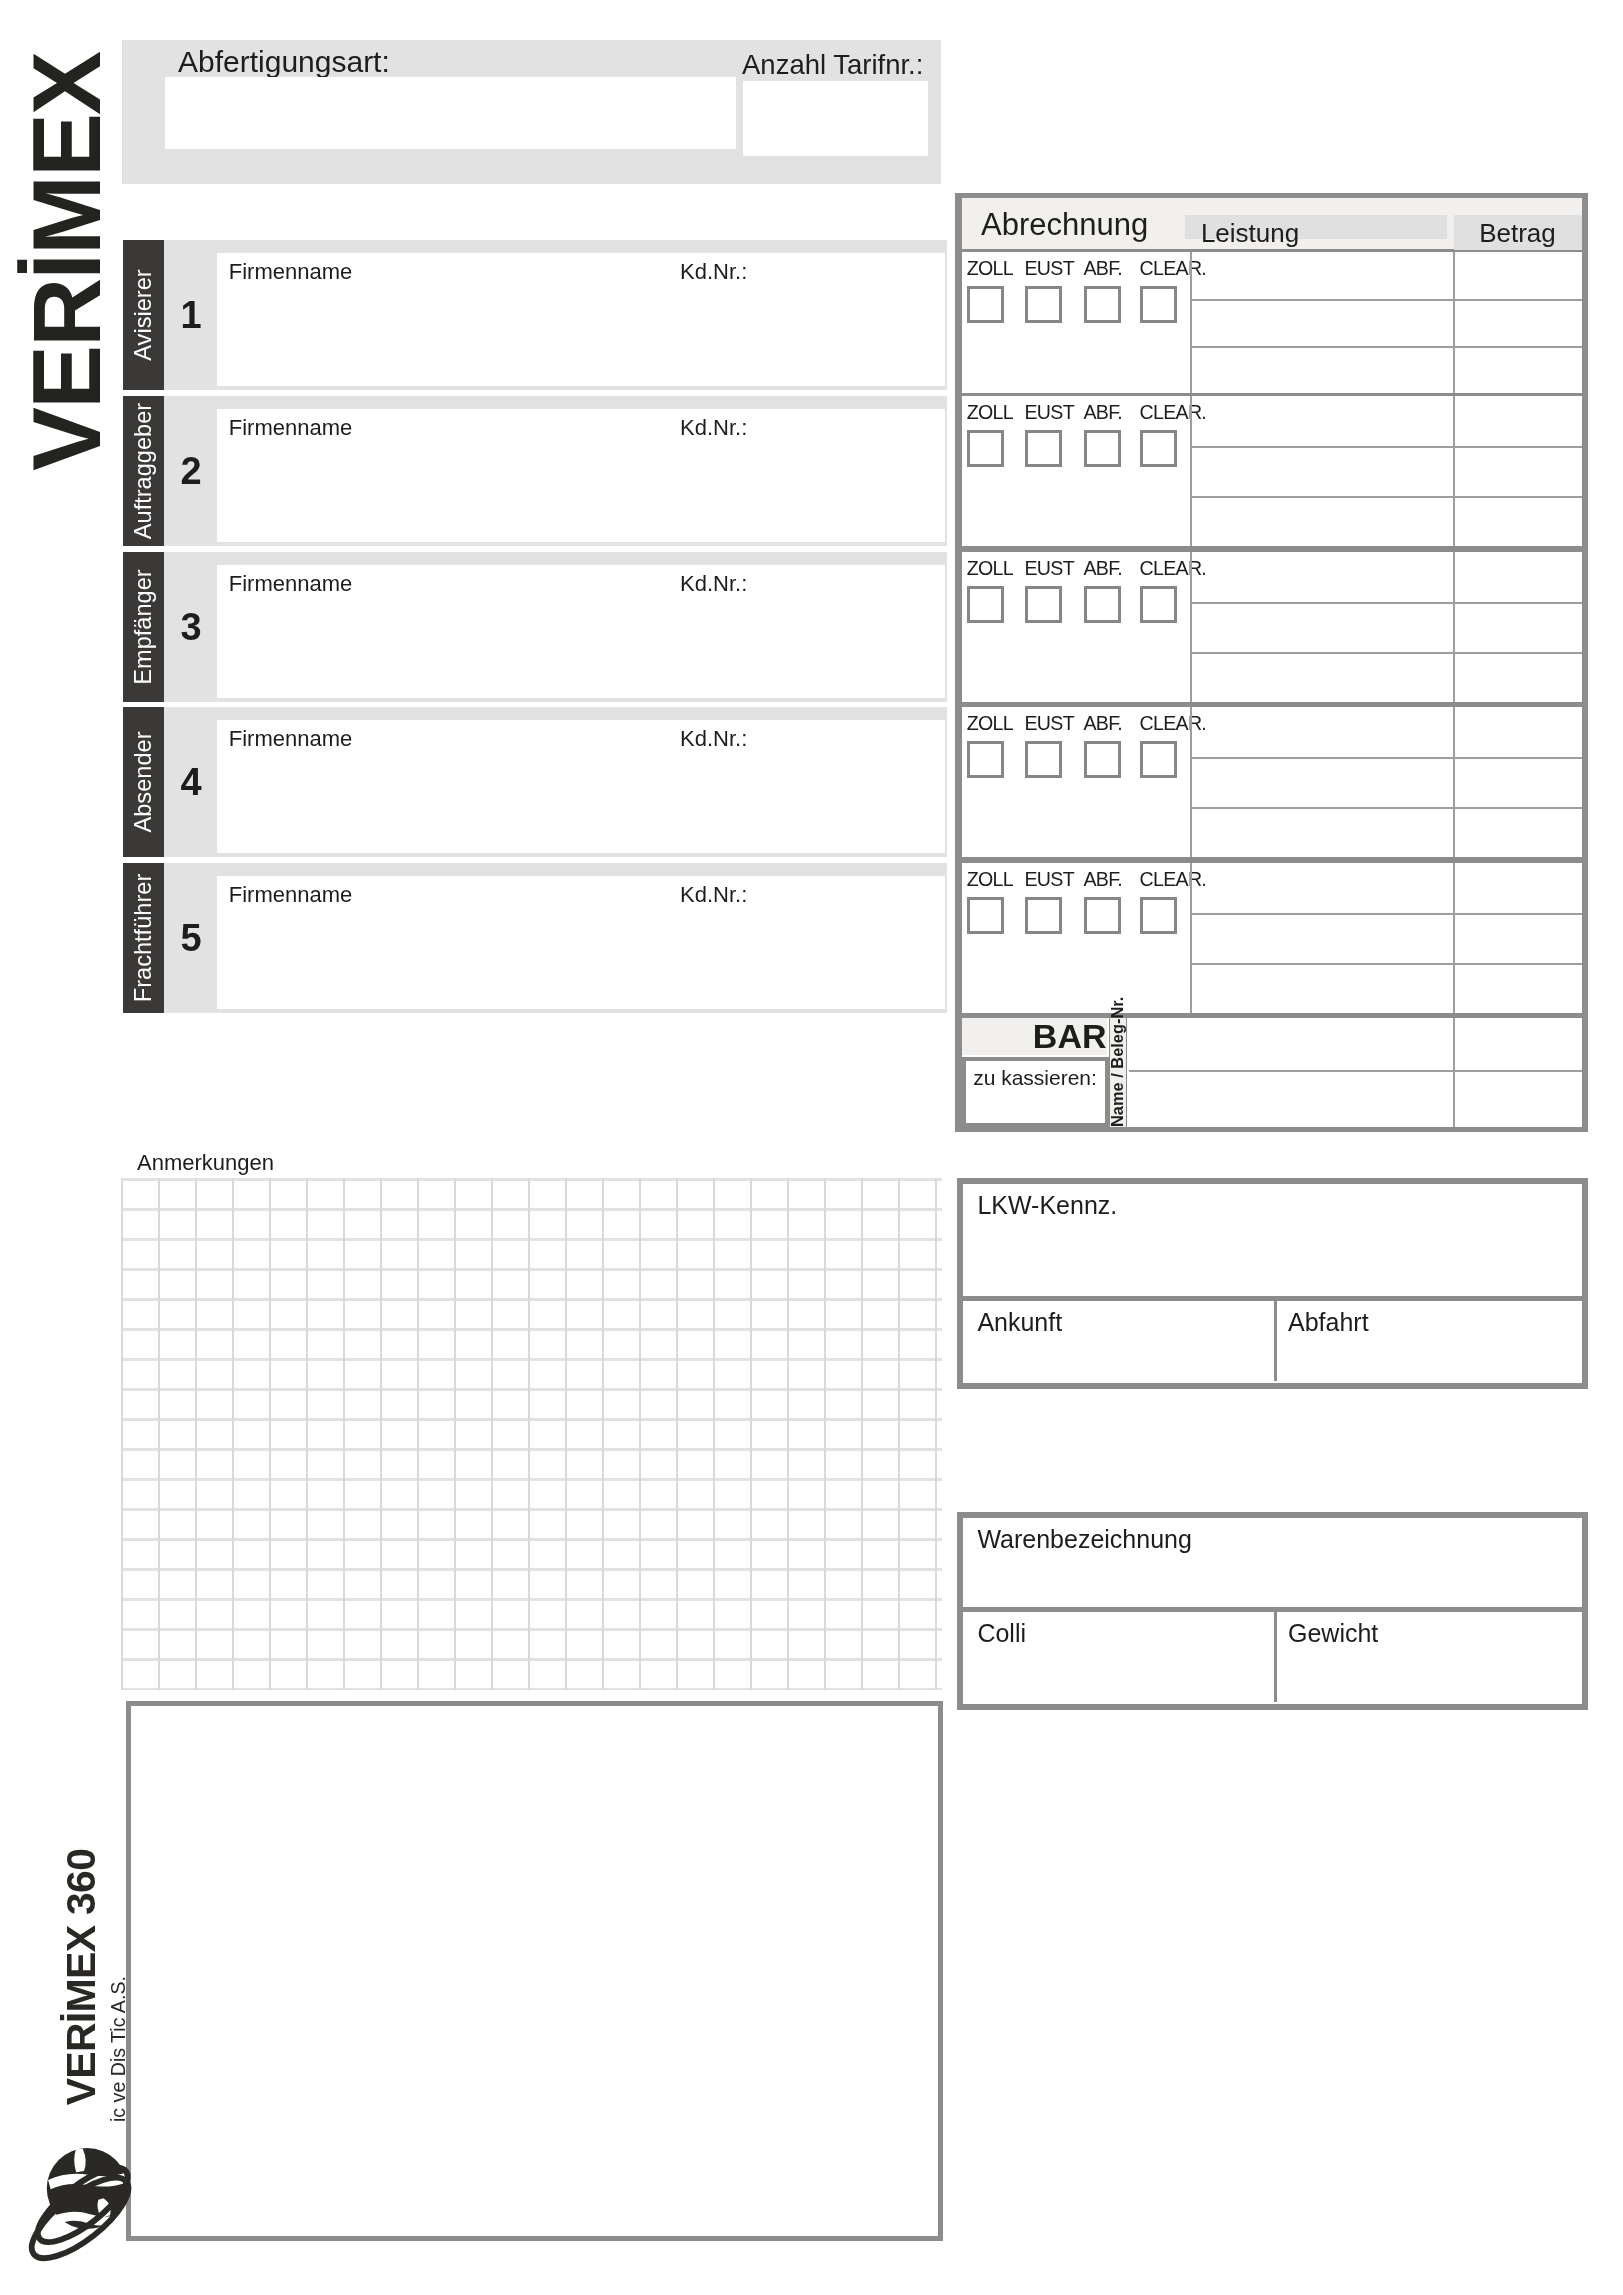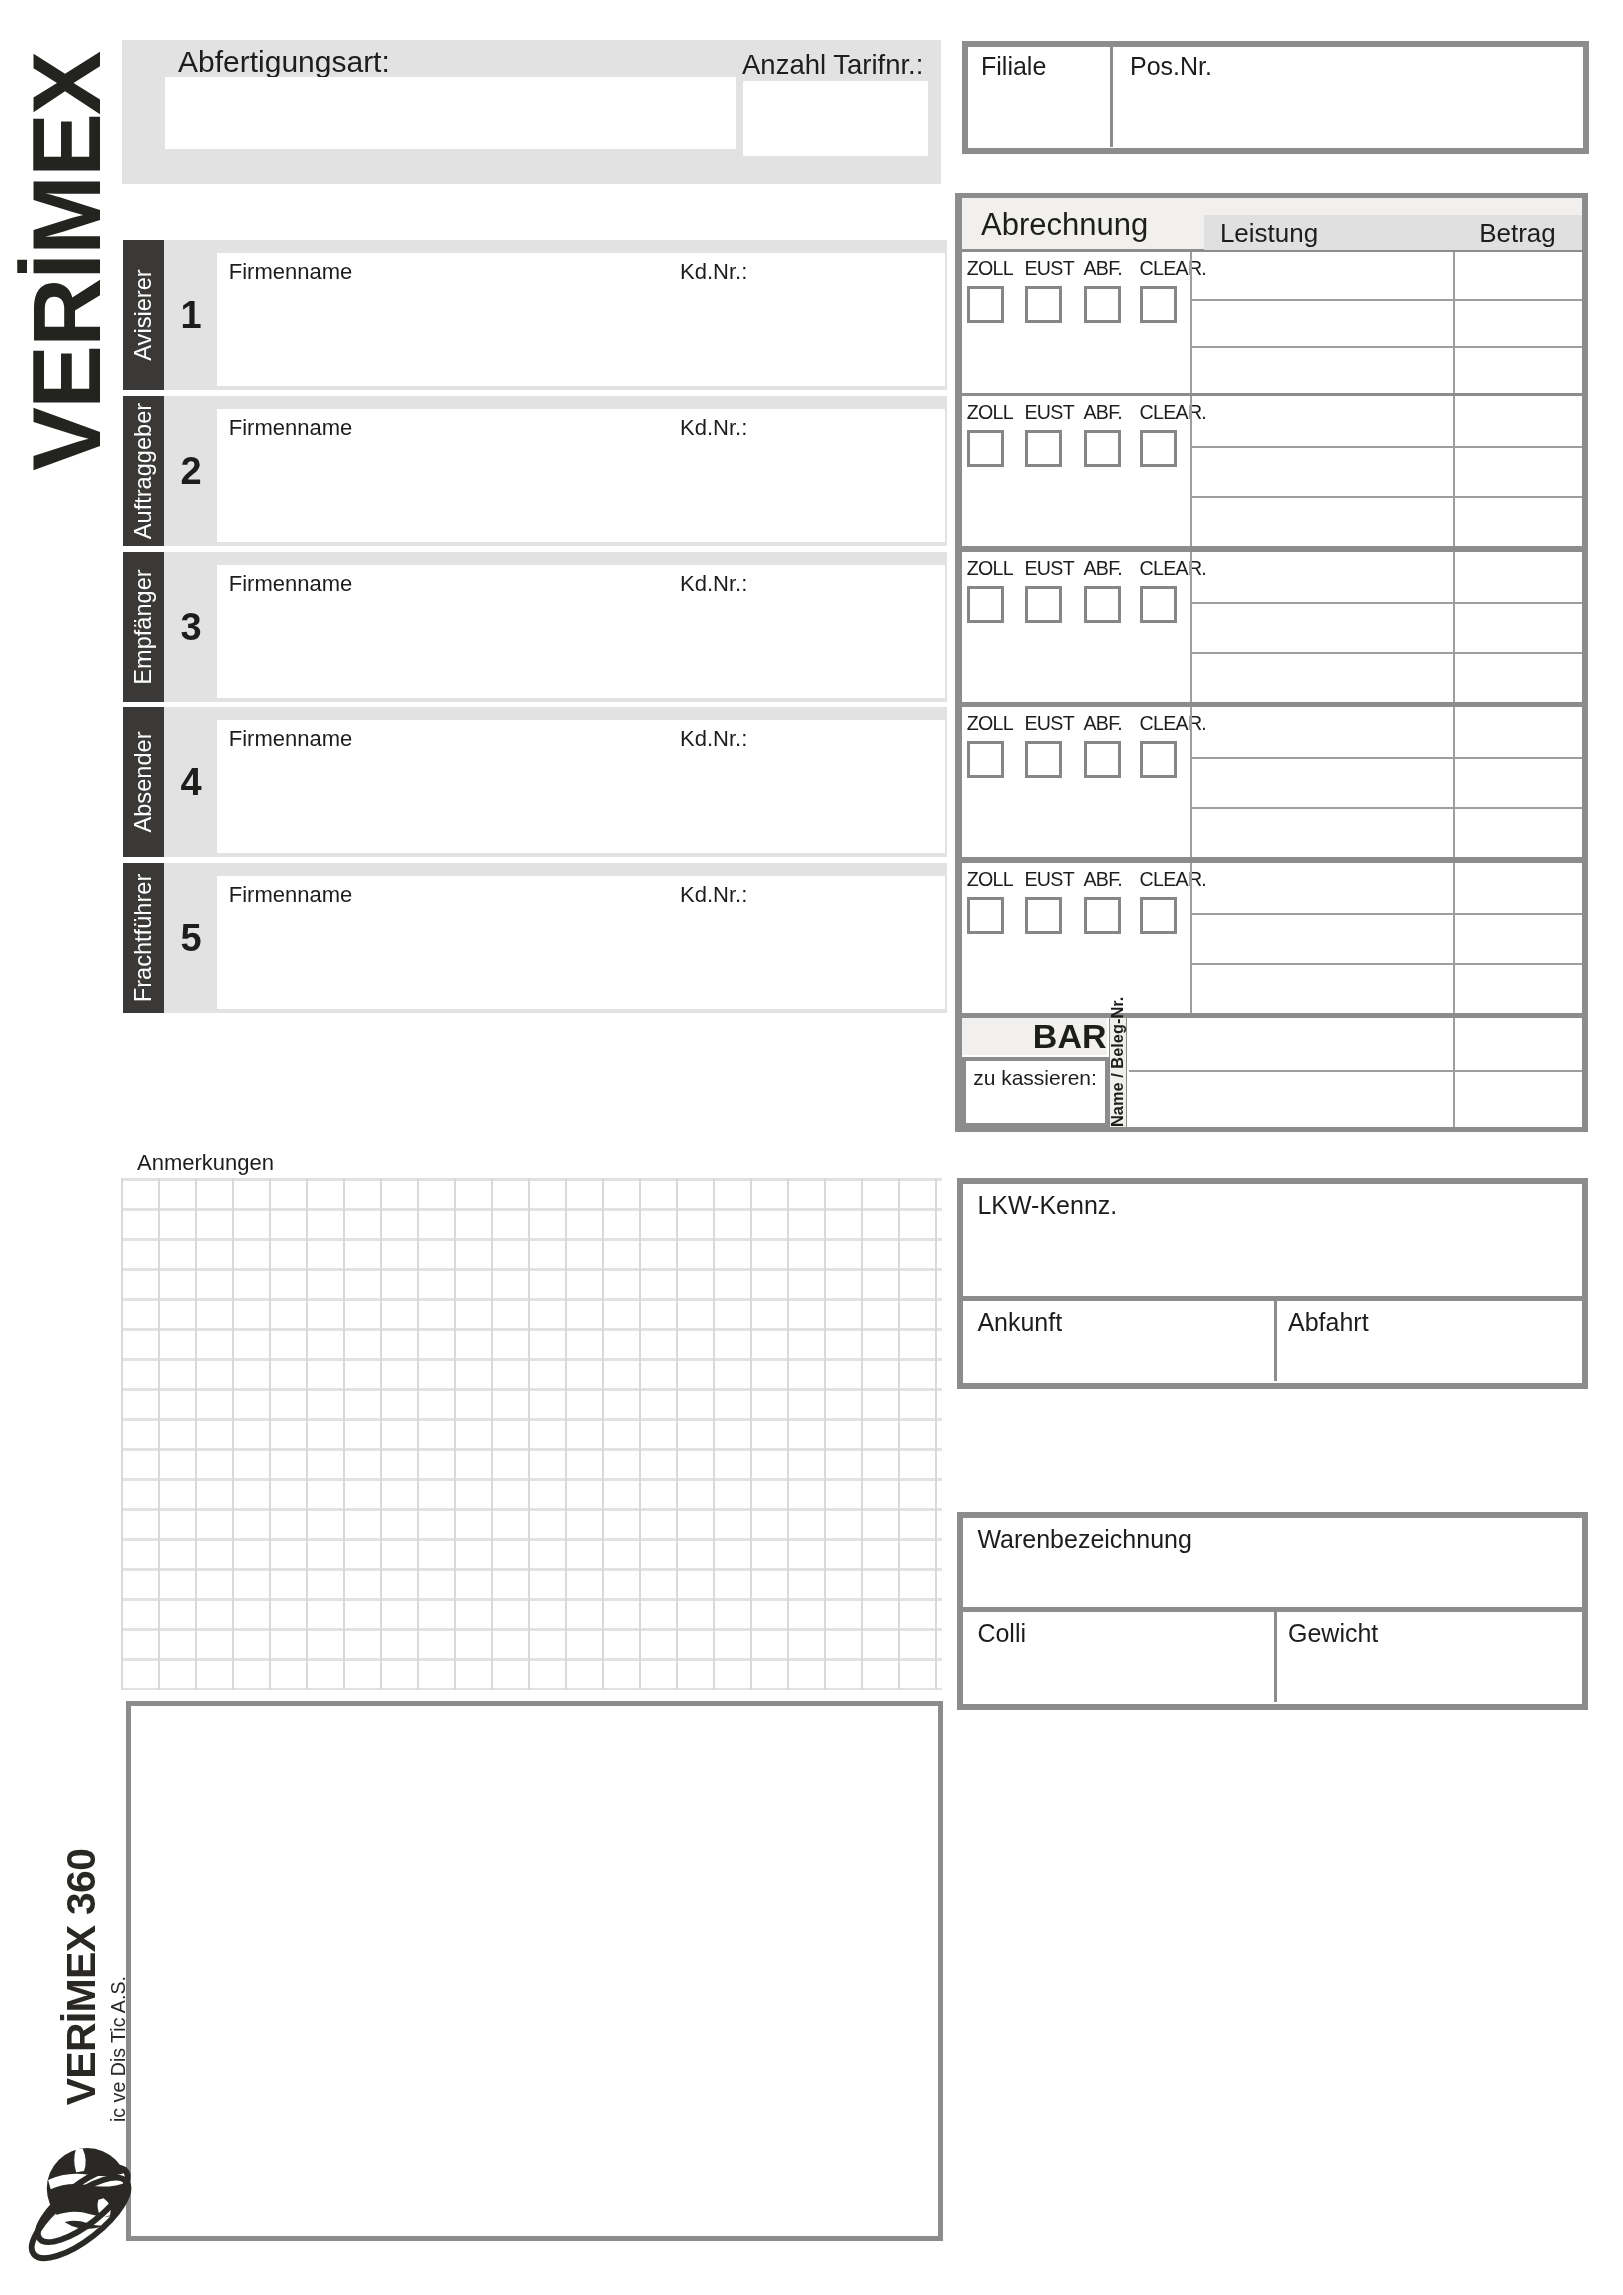--- a/index.html
+++ b/index.html
@@ -71,32 +71,25 @@
 
   <div id="top-logo" class="vtext" style="left:23px;top:487px;width:450px;height:87px;line-height:87px;font-size:96px;">VERİMEX</div>
 
   <div id="top-panel" class="abs" style="left:122px;top:40px;width:819px;height:144px;">
     <div id="abf-label" class="abs" style="left:56px;top:5.2px;">Abfertigungsart:</div>
     <div class="abs white-input" style="left:43px;top:37px;width:571px;height:72px;"></div>
     <div id="anzahl-label" class="abs" style="left:620px;top:8.5px;">Anzahl Tarifnr.:</div>
     <div class="abs white-input" style="left:621px;top:41px;width:185px;height:75px;"></div>
   </div>
 
-  <div id="filiale-box" class="abs" style="left:962px;top:41px;width:627px;height:113px;">
-    <div id="filiale-divider" class="abs" style="left:142px;top:0;width:2.6px;height:100px;"></div>
-    <div class="abs box-label" style="left:13px;top:5.2px;">Filiale</div>
-    <div class="abs box-label" style="left:162px;top:5.2px;">Pos.Nr.</div>
-    <div class="abs" style="left:0;top:33px;width:142px;height:67px;"></div>
-    <div class="abs" style="left:145px;top:33px;width:469px;height:67px;"></div>
-  </div>
 
   <div id="abrechnung-table" class="abs" style="left:955px;top:193px;width:633px;height:939px;">
     <div id="abr-header" class="abs" style="left:6.5px;top:5.2px;width:620px;height:51px;">
       <div id="abr-title" class="abs" style="left:19.6px;top:9.2px;">Abrechnung</div>
-      <div class="abs hdr-cell" style="left:242px;top:16.4px;width:262px;height:35px;padding:3.9px 0 0 16.4px;">Leistung</div>
+      <div class="abs hdr-cell" style="left:223px;top:16.4px;width:262px;height:24px;padding:3.9px 0 0 16.4px;">Leistung</div>
       <div class="abs hdr-cell" style="left:492px;top:16.4px;width:128px;height:35px;padding-top:3.9px;text-align:center;">Betrag</div>
     </div>
 
     <div id="blocks-root">
         <div class="abs block" style="top:59px;height:141px">
      <div class="abs cbgroup" style="left:5.2px;top:4.6px">
               <div class="cblabel">ZOLL</div>
               <div class="cbbox"></div>
             </div>
           <div class="abs cbgroup" style="left:63px;top:4.6px">

